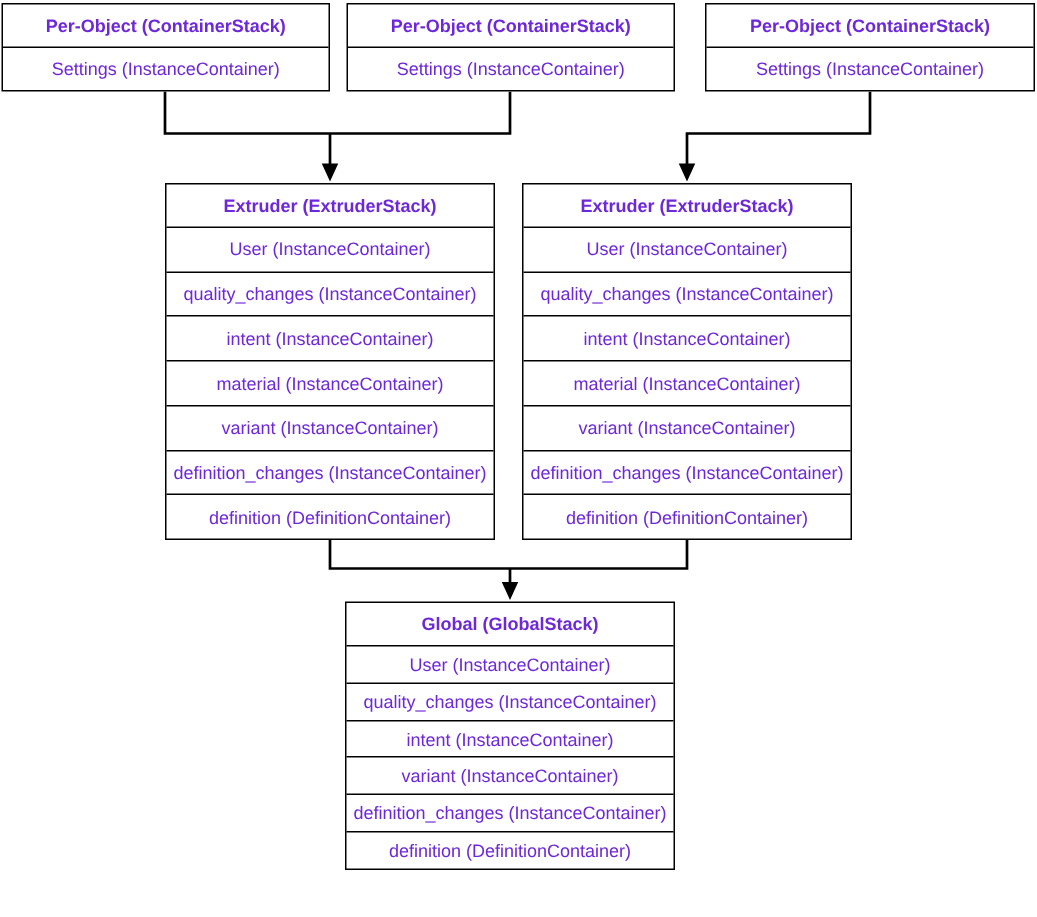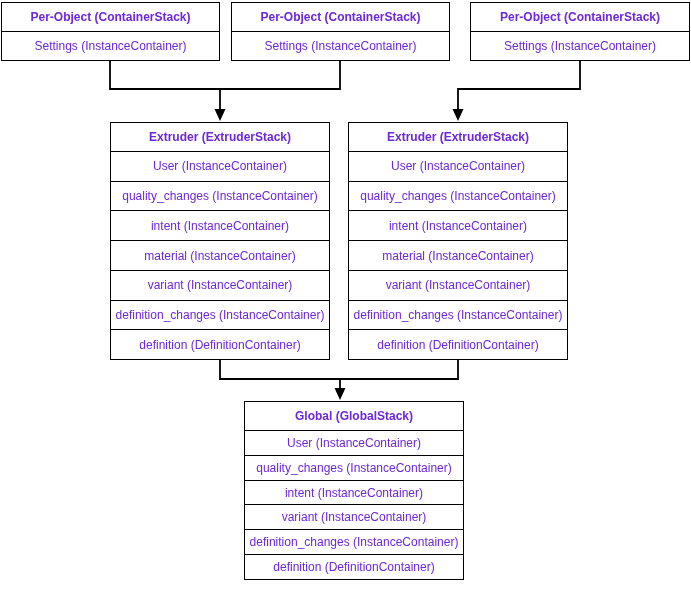--- a/index.html
+++ b/index.html
@@ -58,21 +58,21 @@
   }
   .node-row:last-child {
     border-bottom: none;
   }
   
   .n-po1 { left: 1px;   top: 2px;   width: 219px; height: 59px; }
   .n-po2 { left: 231px; top: 2px;   width: 219px; height: 59px; }
   .n-po3 { left: 470px; top: 2px;   width: 220px; height: 59px; }
   .n-ex1 { left: 110px; top: 122px; width: 220px; height: 238px; }
   .n-ex2 { left: 348px; top: 122px; width: 220px; height: 238px; }
-  .n-gl  { left: 244px; top: 401px; width: 220px; height: 179px; }
+  .n-gl  { left: 230px; top: 401px; width: 220px; height: 179px; }
 </style>
 </head>
 <body>
 
 <div class="canvas">
 
   <svg class="edges-svg" viewBox="0 0 691 611" xmlns="http://www.w3.org/2000/svg">
 
     <g stroke="#000000" stroke-width="1.8" fill="none">
       <path d="M110,61 L110,89 L340,89 L340,61"></path>

